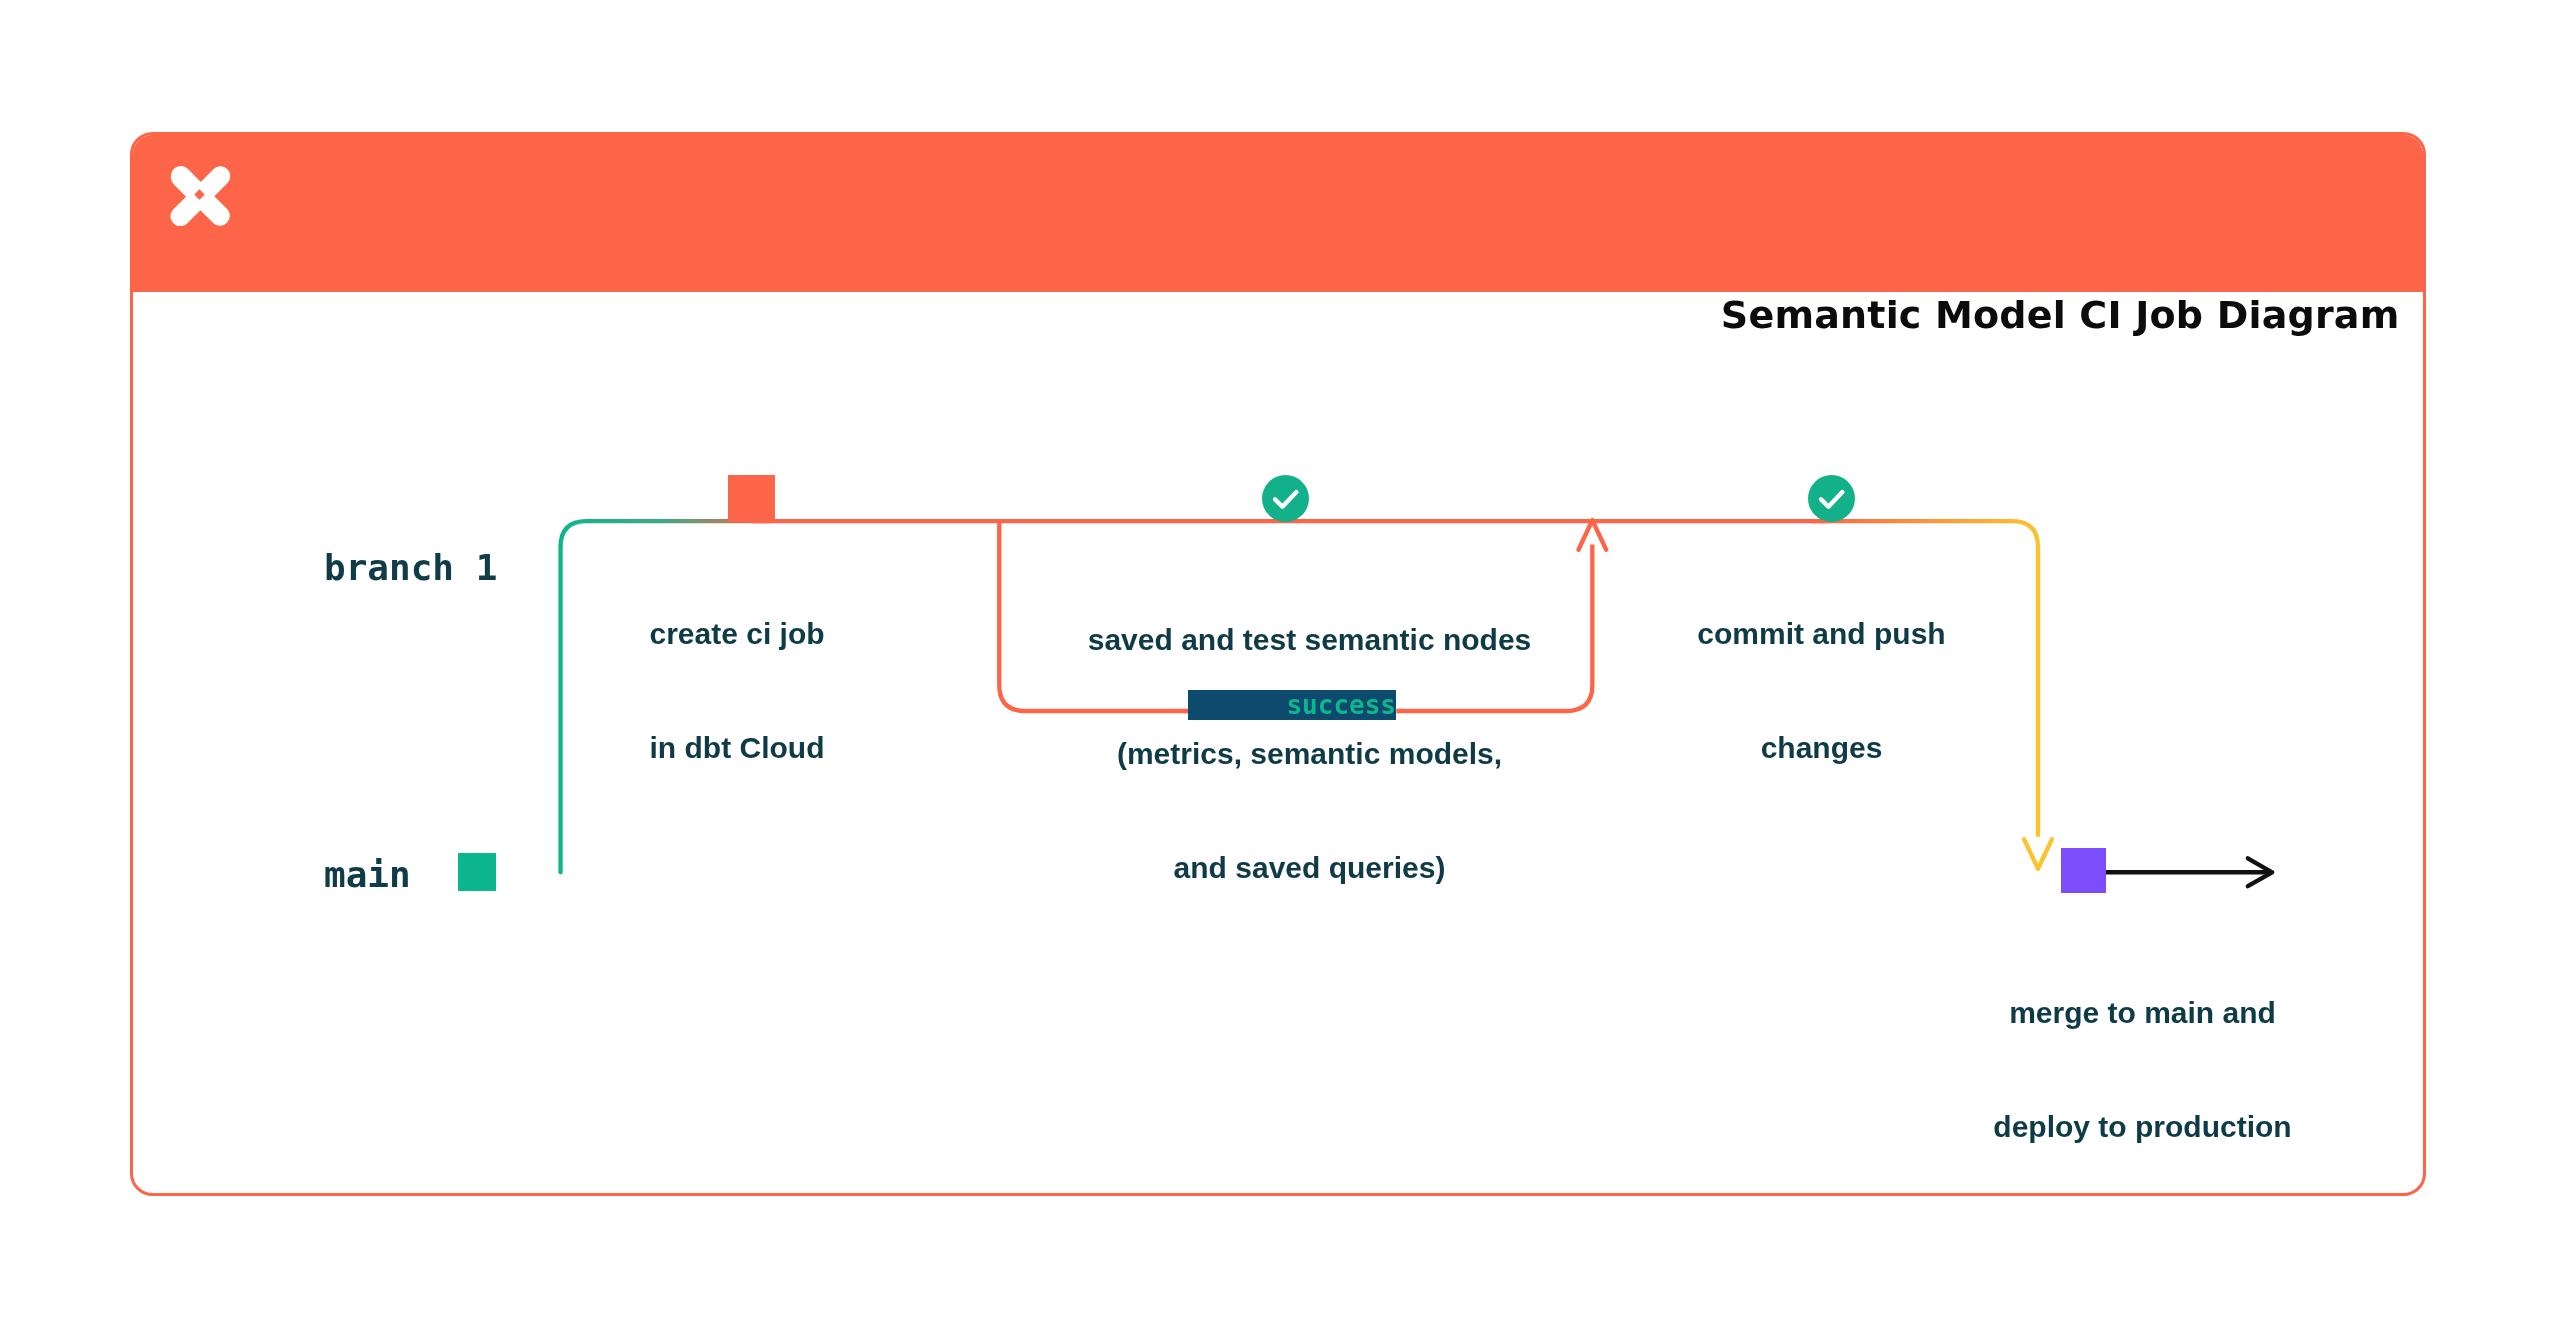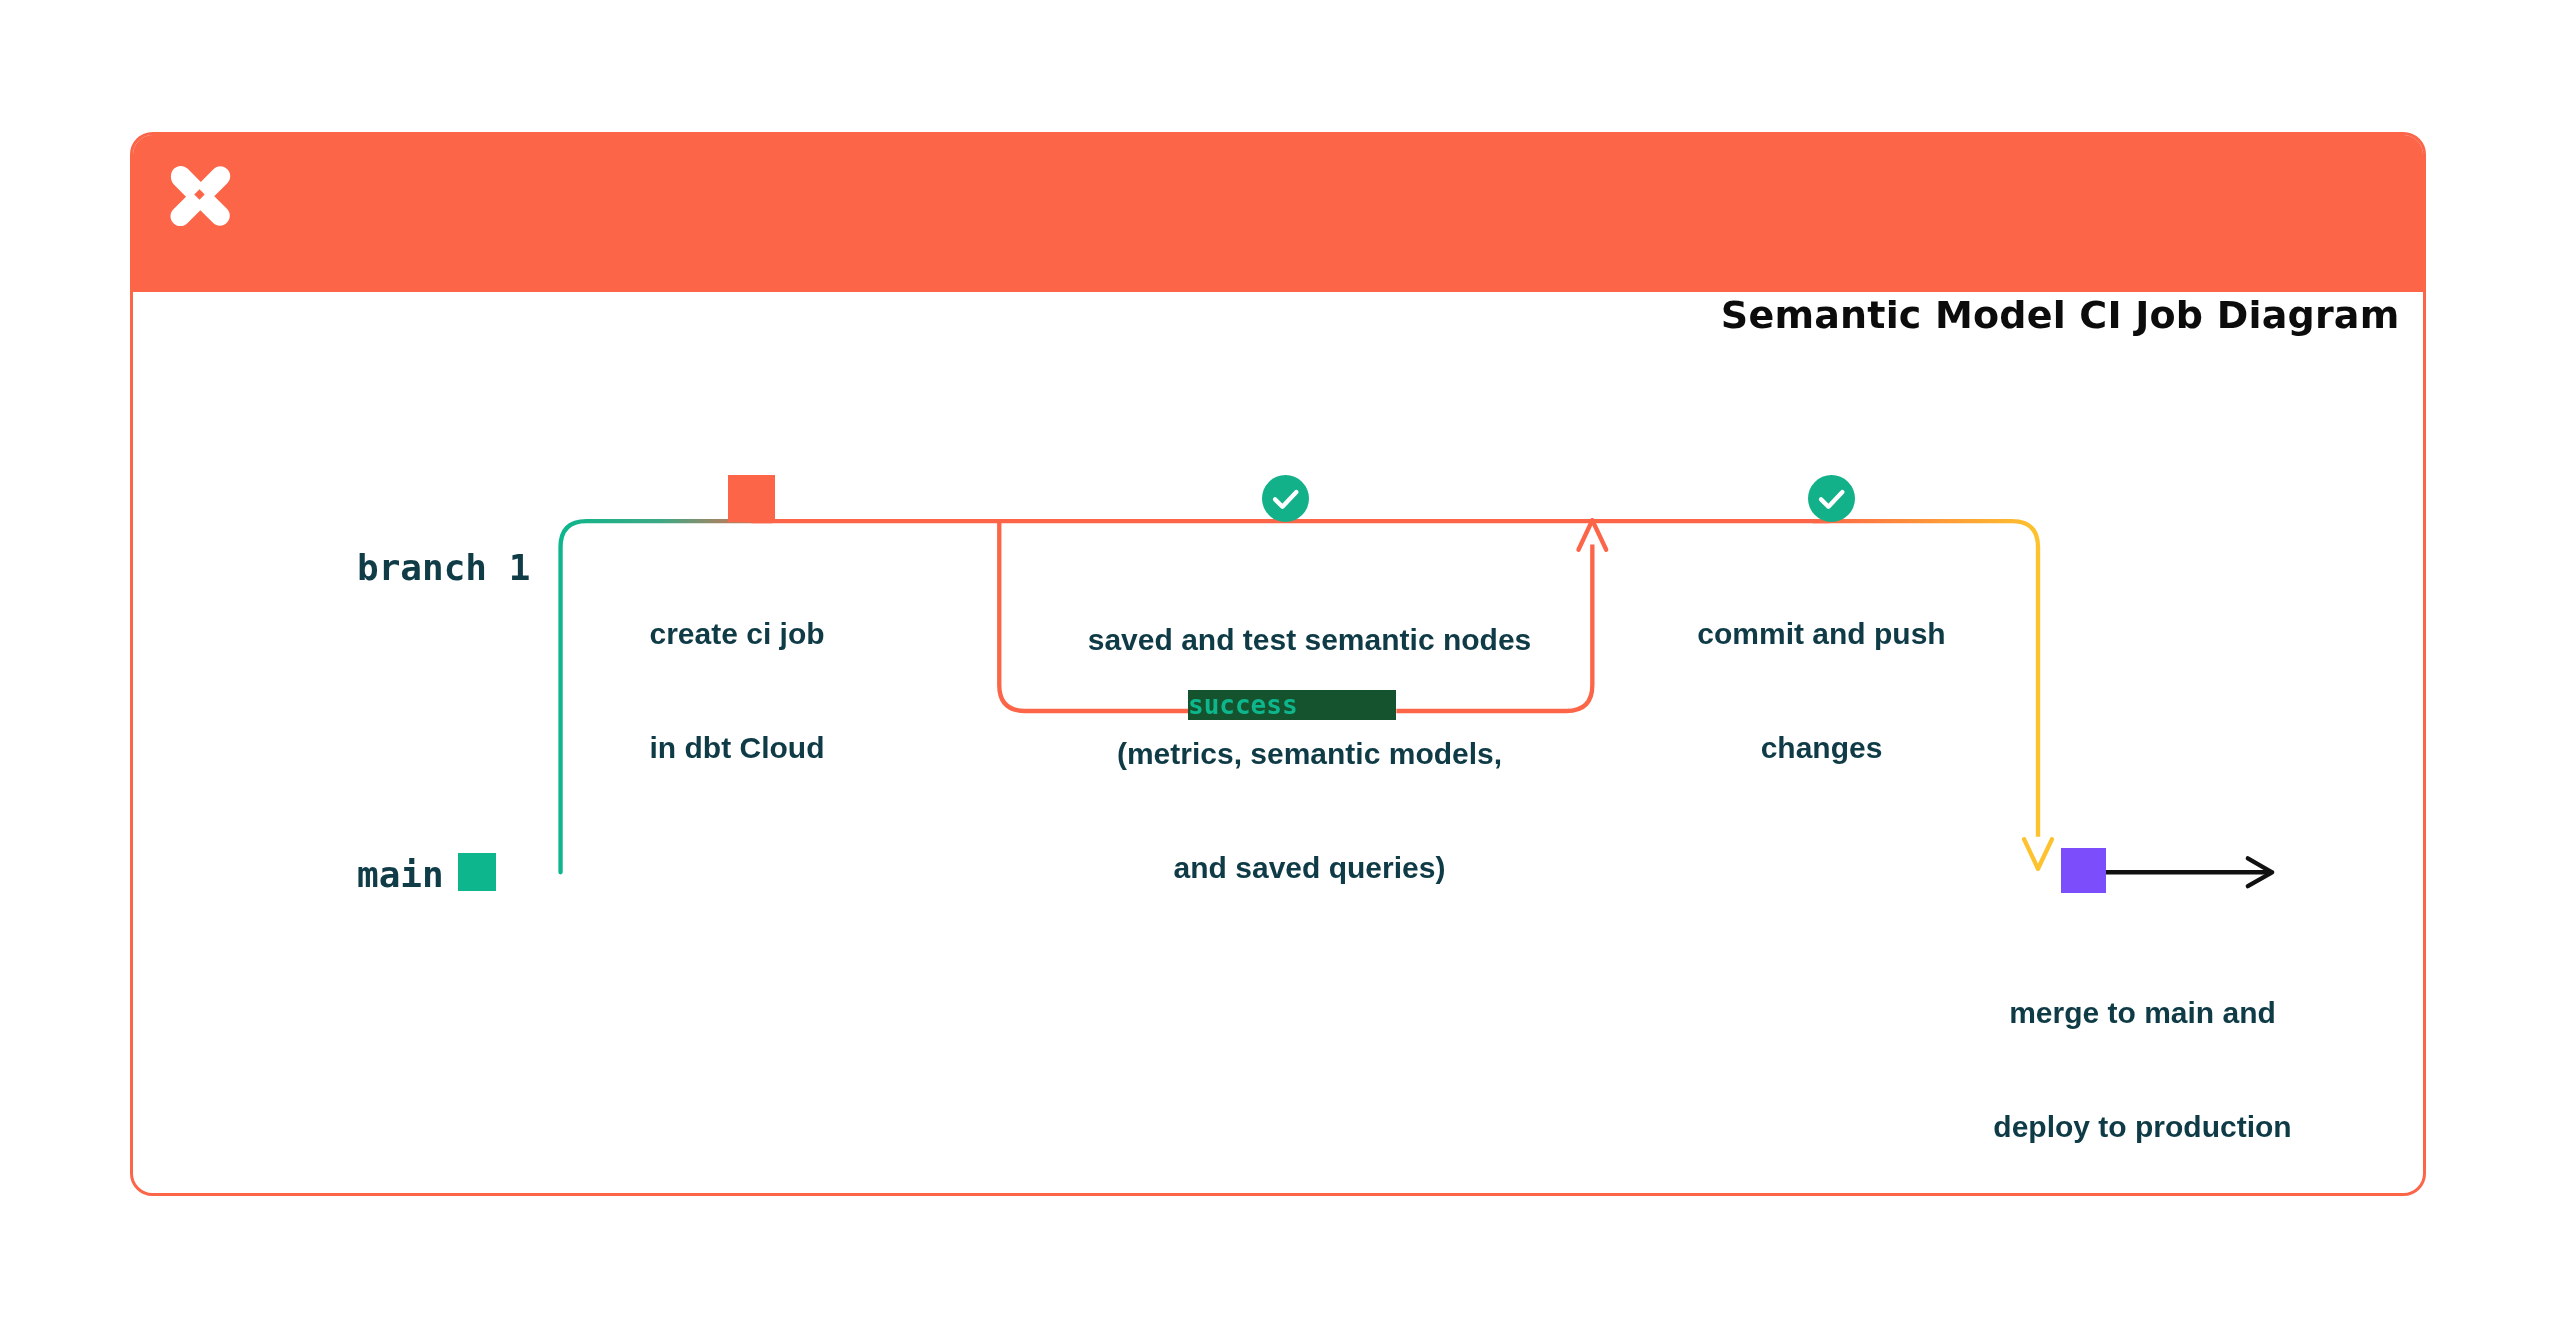--- a/index.html
+++ b/index.html
@@ -77,21 +77,20 @@
   }
 
   
   .lane-label {
     position: absolute;
     font-family: "DejaVu Sans Mono", monospace;
     font-weight: 700;
     font-size: 36px;
     color: #103c48;
     white-space: nowrap;
-    margin-left: 33px;
   }
   #lane-branch1 { left: 324px; top: 547px; }
   #lane-main    { left: 324px; top: 854px; }
 
   
   .caption {
     position: absolute;
     font-family: Liberation Sans, sans-serif;
     font-weight: 700;
     font-size: 30px;
@@ -103,26 +102,26 @@
   #cap-create { left: 555px;  top: 539px; width: 364px; }
   #cap-build  { left: 1006px; top: 545px; width: 607px; }
   #cap-commit { left: 1622px; top: 539px; width: 399px; }
   #cap-merge  { left: 1839px; top: 918px; width: 607px; text-align: center; }
 
   .loop-label {
     position: absolute;
     left: 1188px;
     top: 690px;
     width: 208px;
-    text-align: left;
+    text-align: right;
     font-family: "DejaVu Sans Mono", monospace;
     font-weight: 700;
     font-size: 26px;
     color: #0db68d;
-    background: #14532d;
+    background: #0c4a6e;
     white-space: nowrap;
   }
 
   
   .check-badge {
     position: absolute;
     width: 47px;
     height: 47px;
     border-radius: 50%;
     background: #13b189;

